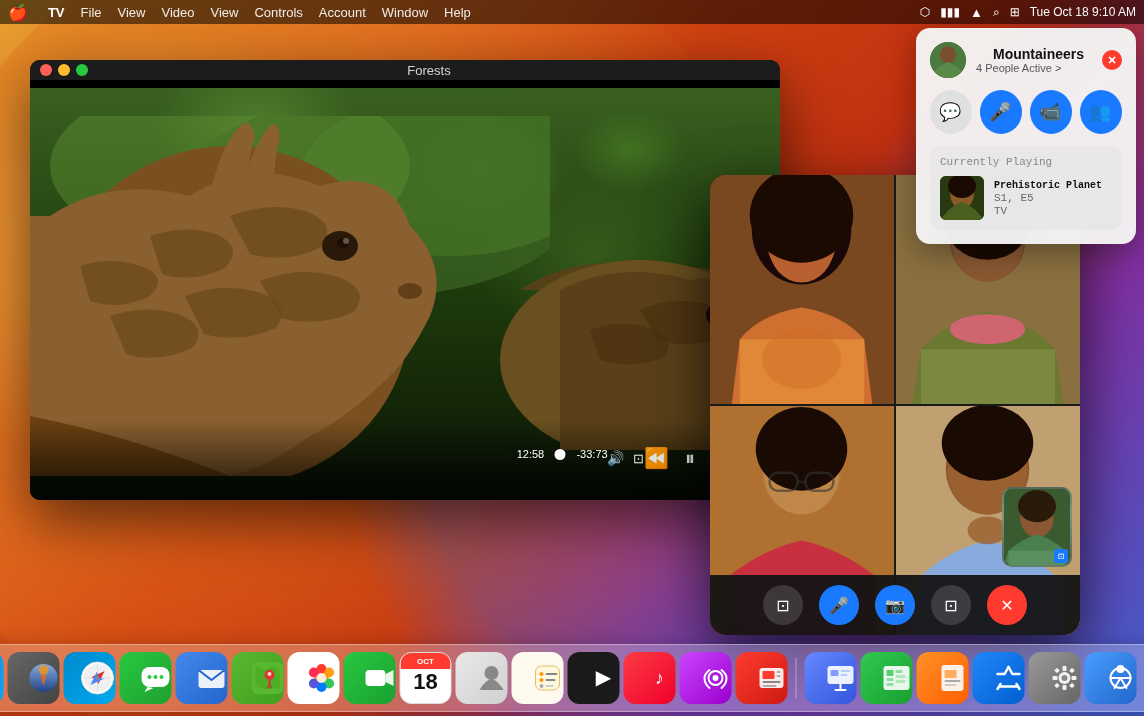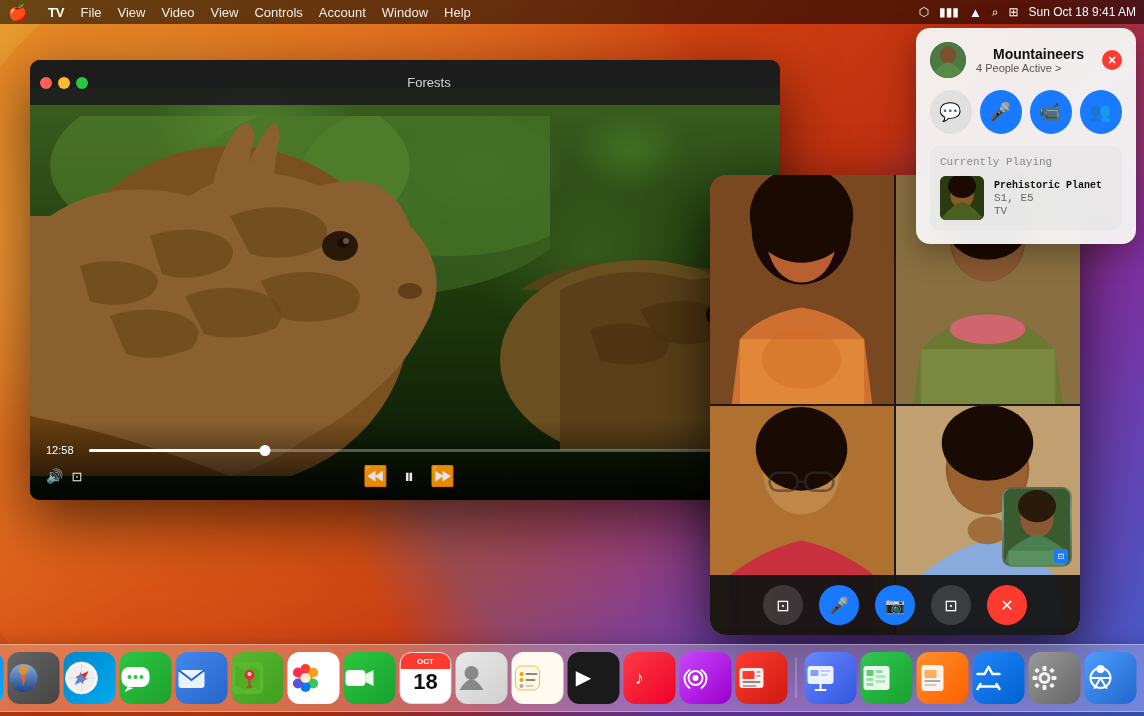--- a/index.html
+++ b/index.html
@@ -97,21 +97,21 @@
       border-radius: 10px;
       overflow: hidden;
       box-shadow: 0 20px 60px rgba(0,0,0,0.6);
       z-index: 10;
     }
     .tv-titlebar {
       position: absolute;
       top: 0;
       left: 0;
       right: 0;
-      height: 45px;
+      height: 20px;
       background: rgba(30,30,30,0.95);
       display: flex;
       align-items: center;
       padding: 0 10px;
       z-index: 5;
     }
     .window-controls {
       display: flex;
       gap: 6px;
       align-items: center;
@@ -158,21 +158,21 @@
 
     
     .video-controls {
       position: absolute;
       bottom: 0;
       left: 0;
       right: 0;
       height: 80px;
       background: linear-gradient(transparent, rgba(0,0,0,0.8));
       display: flex;
-      flex-direction: column;
+      flex-direction: row;
       justify-content: flex-end;
       padding: 8px 16px 12px;
     }
     .progress-bar-area {
       display: flex;
       align-items: center;
       gap: 8px;
       margin-bottom: 8px;
     }
     .time-left {
@@ -482,21 +482,21 @@
       gap: 4px;
       box-shadow: 0 4px 20px rgba(0,0,0,0.3);
       z-index: 50;
     }
     .dock-icon {
       width: 52px;
       height: 52px;
       border-radius: 12px;
       display: flex;
       align-items: center;
-      justify-content: flex-start;
+      justify-content: flex-end;
       font-size: 28px;
       cursor: pointer;
       position: relative;
       flex-shrink: 0;
       overflow: hidden;
     }
     .dock-divider {
       width: 1px;
       height: 40px;
       background: rgba(255,255,255,0.4);
@@ -533,21 +533,21 @@
       <span class="menubar-item">Account</span>
       <span class="menubar-item">Window</span>
       <span class="menubar-item">Help</span>
     </div>
     <div class="menubar-right">
       <span class="status-icon">⬡</span>
       <span class="status-icon">▮▮▮</span>
       <span class="status-icon wifi-icon">▲</span>
       <span class="status-icon">⌕</span>
       <span class="status-icon">⊞</span>
-      <span class="menubar-time">Sun Oct 18  9:41 AM</span>
+      <span class="menubar-time">Tue Oct 18  9:10 AM</span>
     </div>
   </div>
 
   <div class="tv-window">
     <div class="tv-titlebar">
       <div class="window-controls">
         <div class="win-btn win-close"></div>
         <div class="win-btn win-min"></div>
         <div class="win-btn win-max"></div>
       </div>

